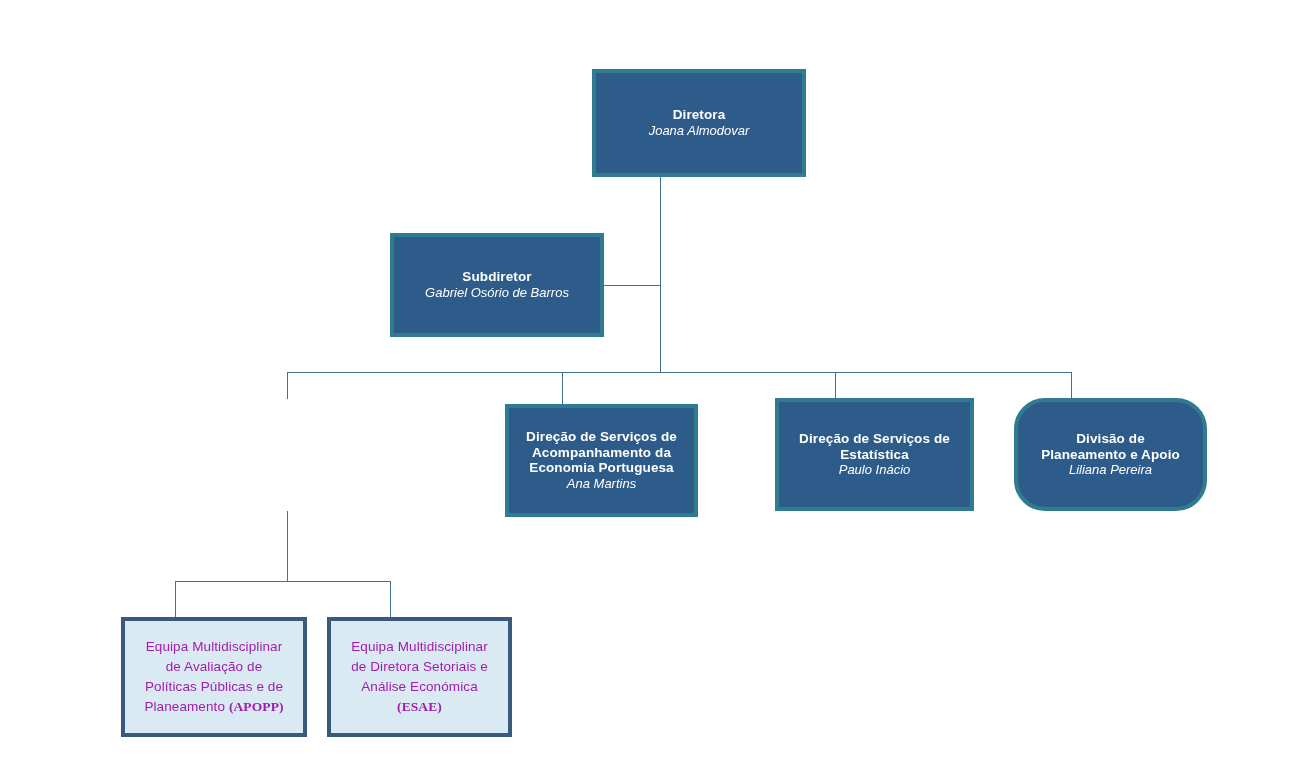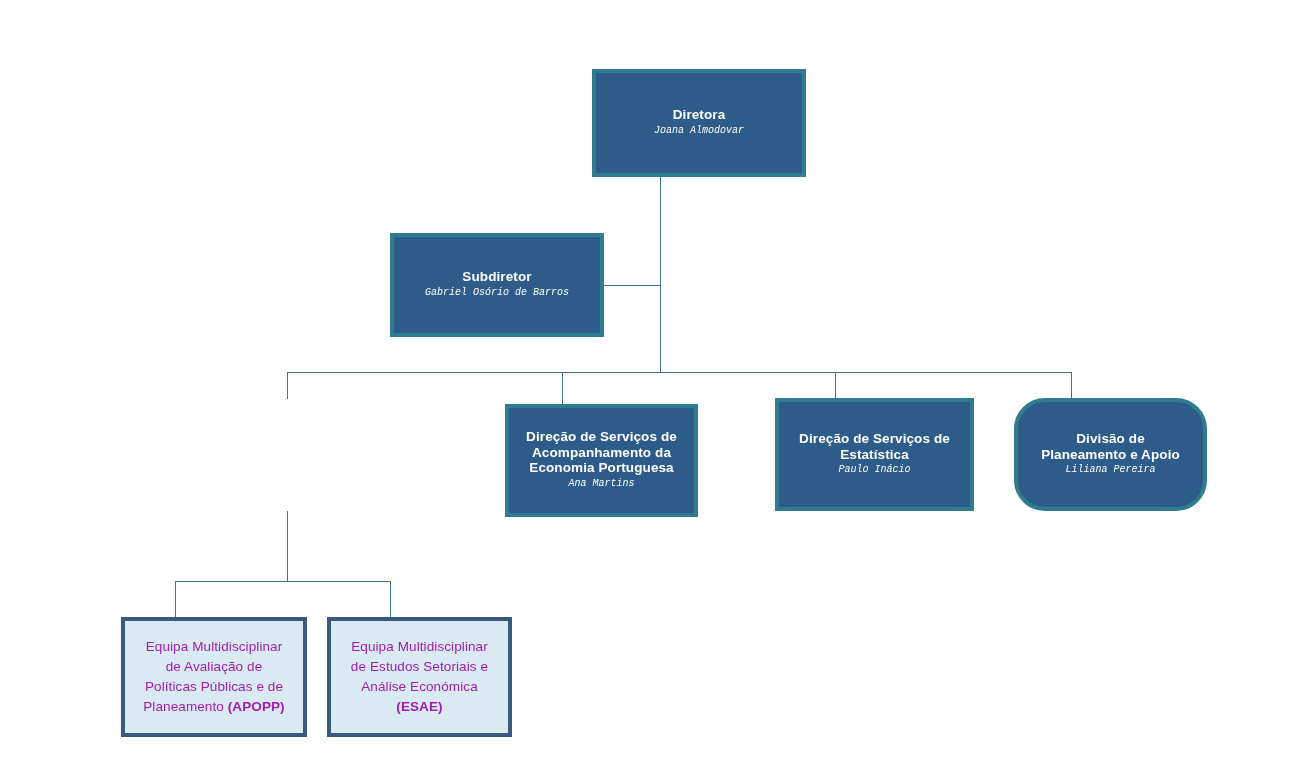--- a/index.html
+++ b/index.html
@@ -55,32 +55,31 @@
 
   .node .title {
     font-weight: bold;
     font-size: 13.5px;
     line-height: 15.5px;
     letter-spacing: 0.1px;
   }
   .node .person {
     font-style: italic;
     font-weight: normal;
-    font-size: 10px;
+    font-size: 13px;
     line-height: 16px;
-    font-family: Liberation Mono, monospace;
   }
 
   .node.light .title {
     font-weight: normal;
     font-size: 13.5px;
     line-height: 20px;
     color: #a21caf;
   }
-  .node.light .title b { font-weight: bold; }
+  .node.light .title b { font-weight: bold; font-family: Liberation Serif, serif; }
 
   
   #node-diretora      { left: 553px; top: 69px;  width: 214px; height: 108px; }
   #node-subdiretor    { left: 351px; top: 233px; width: 214px; height: 104px; }
   #node-dsae          { left: 196px; top: 398px; width: 182px; height: 113px; }
   #node-dsaep         { left: 466px; top: 404px; width: 193px; height: 113px; }
   #node-dse           { left: 736px; top: 398px; width: 199px; height: 113px; }
   #node-dpa           { left: 975px; top: 398px; width: 193px; height: 113px; border-radius: 31px; }
   #node-apopp         { left: 82px;  top: 617px; width: 186px; height: 120px; }
   #node-esae          { left: 288px; top: 617px; width: 185px; height: 120px; }
@@ -138,18 +137,18 @@
 
   <div id="node-apopp" class="node light">
     <div class="title">Equipa Multidisciplinar</div>
     <div class="title">de Avaliação de</div>
     <div class="title">Políticas Públicas e de</div>
     <div class="title"><span>Planeamento </span><b>(APOPP)</b></div>
   </div>
 
   <div id="node-esae" class="node light">
     <div class="title">Equipa Multidisciplinar</div>
-    <div class="title">de Estudos Setoriais e</div>
+    <div class="title">de Diretora Setoriais e</div>
     <div class="title">Análise Económica</div>
     <div class="title"><b>(ESAE)</b></div>
   </div>
 
 </div>
 
 </body></html>

